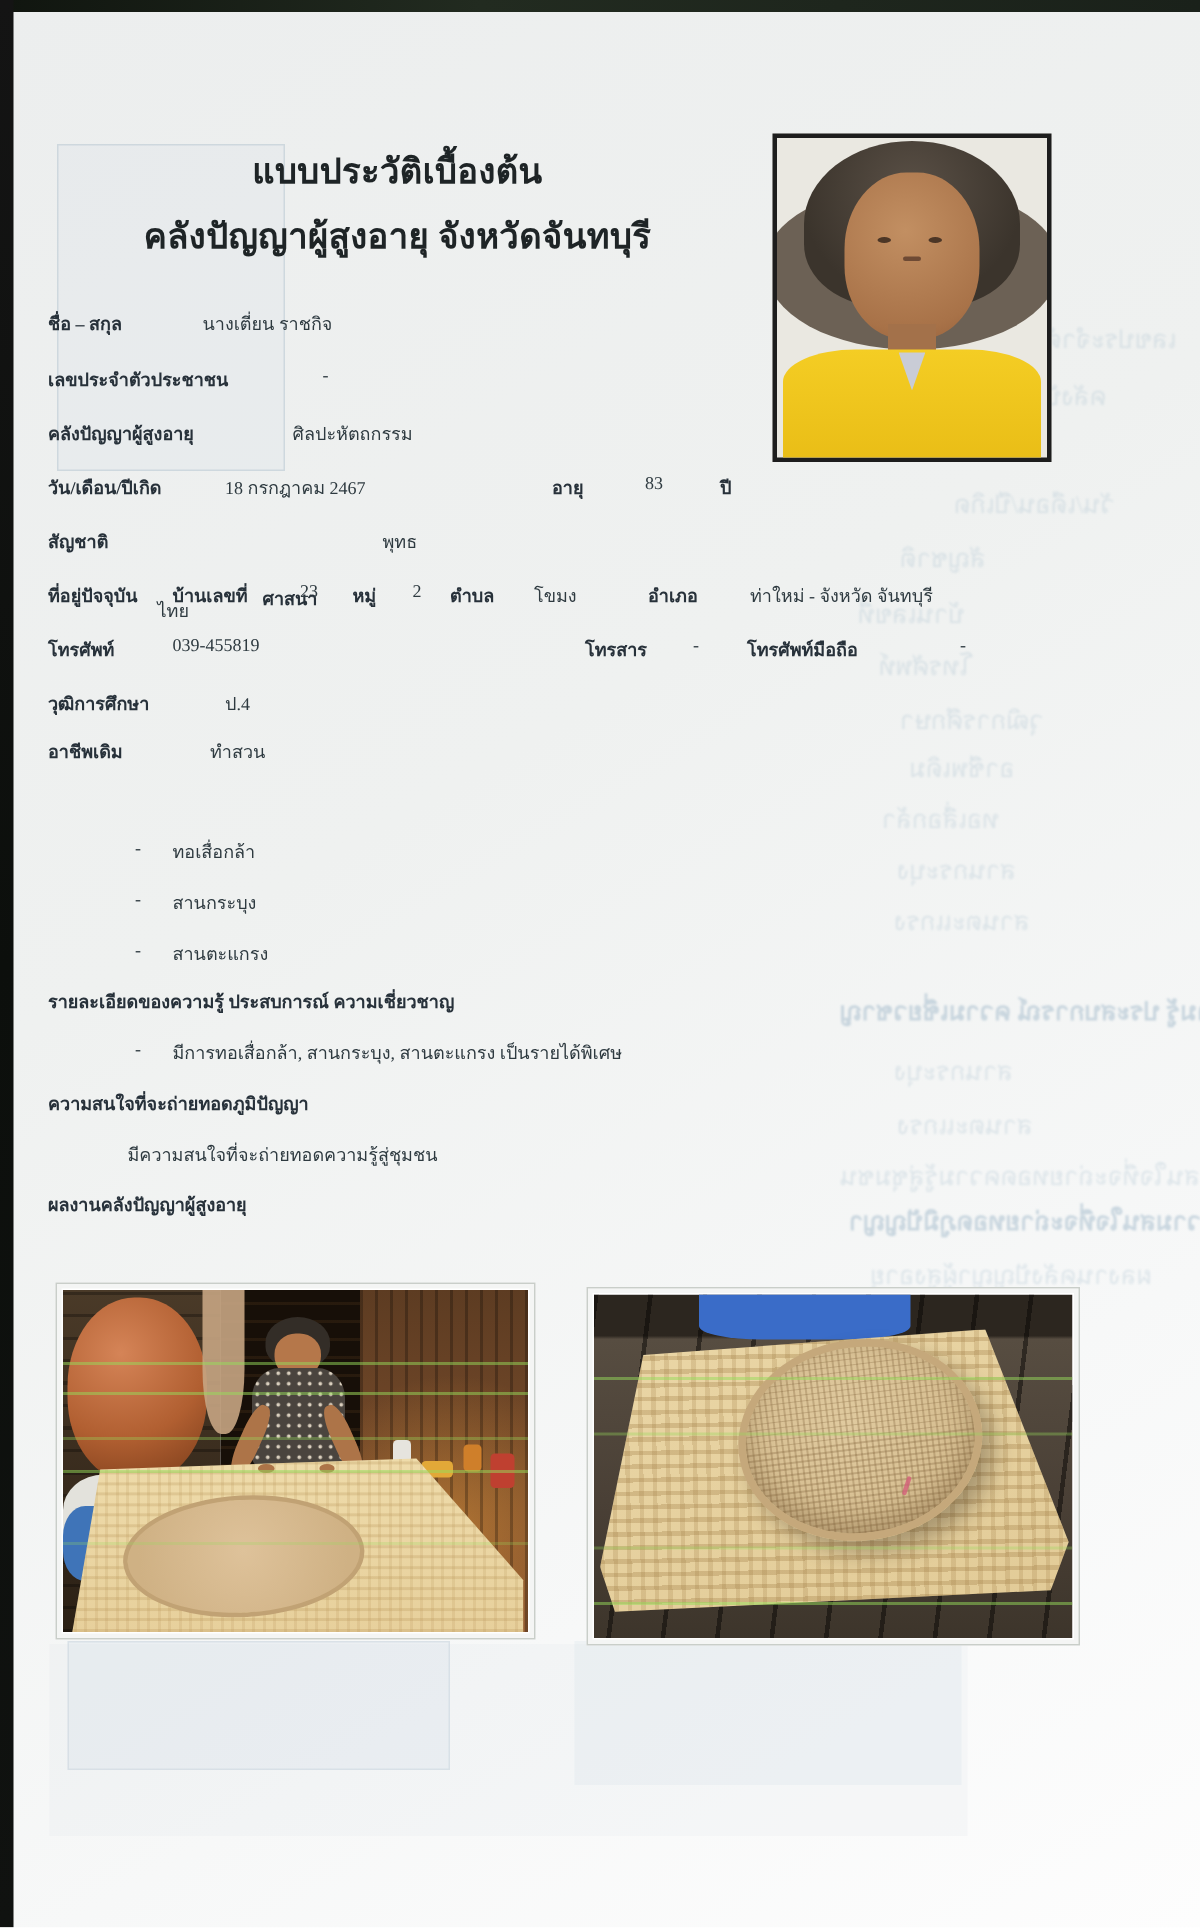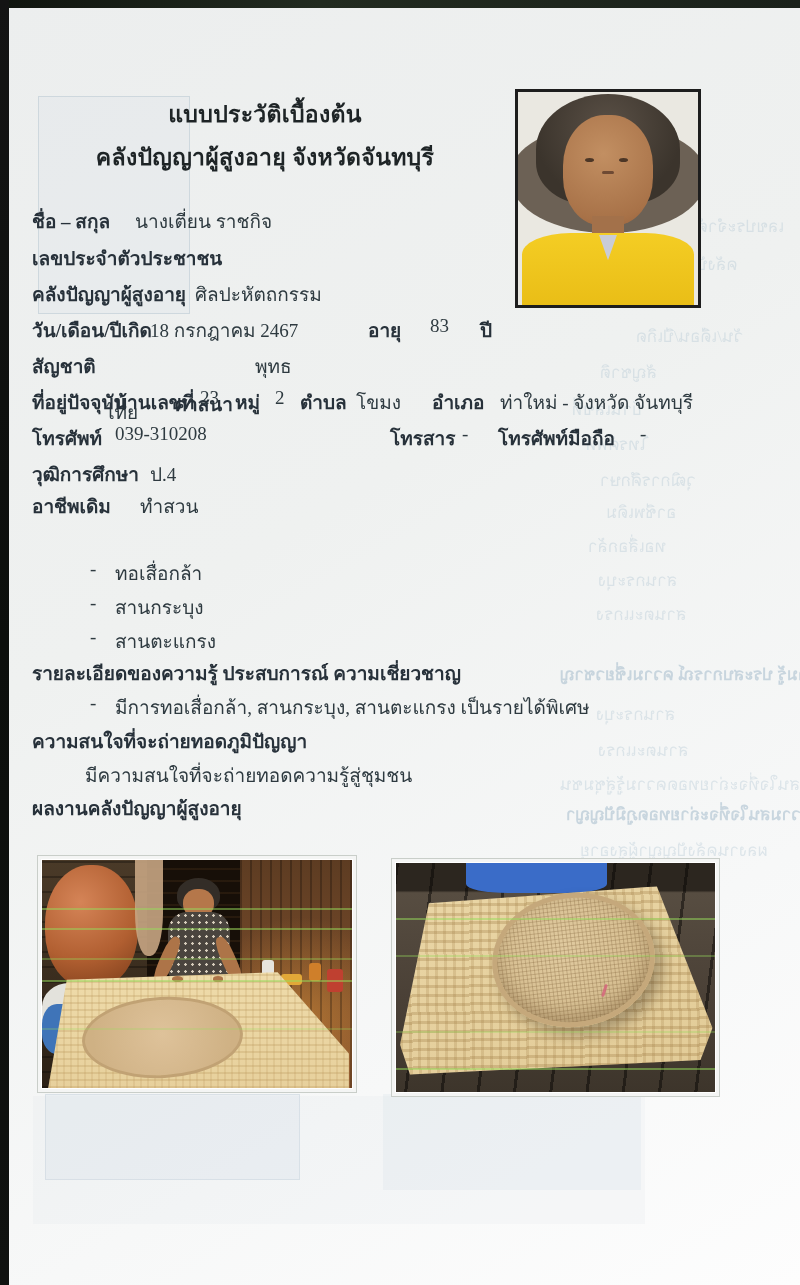--- a/index.html
+++ b/index.html
@@ -9,21 +9,21 @@
         background:linear-gradient(150deg,#eceeee 0%,#eff1f0 40%,#f7f8f8 75%,#fdfdfd 100%);}
   
   .edge-top{position:absolute;left:0;top:0;width:800px;height:8px;
             background:linear-gradient(90deg,#10150f,#222b20 40%,#1a211a);}
   .edge-left{position:absolute;left:0;top:0;width:9px;height:1285px;
              background:linear-gradient(180deg,#141414,#0c0f0c 50%,#101210);}
   
   .title{position:absolute;left:30px;width:470px;text-align:center;
          font-weight:700;font-size:23px;color:#1e2426;letter-spacing:.3px;}
   
-  .row{position:absolute;left:32px;width:740px;height:30px;font-size:19px;color:#2c3639;}
+  .row{position:absolute;left:32px;width:740px;height:30px;font-size:12px;color:#2c3639;}
   .row span{position:absolute;top:0;white-space:nowrap;}
   .lab{font-weight:700;color:#27313a;}
   .val{font-weight:400;color:#2e3a40;}
   
   .bleed{position:absolute;transform:scaleX(-1);color:#a9c0cf;opacity:.33;
          filter:blur(.7px);font-size:17px;white-space:nowrap;pointer-events:none;}
   .bleed.strong{opacity:.5;font-weight:700;color:#9db6c8;}
   .ghost-rect{position:absolute;pointer-events:none;}
   
   #portrait{position:absolute;left:515px;top:89px;width:180px;height:213px;
@@ -188,21 +188,21 @@
     <span class="val" style="left:168px;">23</span>
     <span class="lab" style="left:203px;">หมู่</span>
     <span class="val" style="left:243px;">2</span>
     <span class="lab" style="left:268px;">ตำบล</span>
     <span class="val" style="left:324px;font-family:Liberation Serif, serif;">โขมง</span>
     <span class="lab" style="left:400px;">อำเภอ</span>
     <span class="val" style="left:468px;text-align:center;">ท่าใหม่ - จังหวัด จันทบุรี</span>
   </div>
   <div class="row" style="top:423px;">
     <span class="lab" style="left:0;">โทรศัพท์</span>
-    <span class="val" style="left:83px;">039-310208</span>
+    <span class="val" style="left:83px;">039-455819</span>
     <span class="lab" style="left:358px;">โทรสาร</span>
     <span class="val" style="left:430px;">-</span>
     <span class="lab" style="left:466px;">โทรศัพท์มือถือ</span>
     <span class="val" style="left:608px;">-</span>
   </div>
   <div class="row" style="top:459px;">
     <span class="lab" style="left:0;">วุฒิการศึกษา</span>
     <span class="val" style="left:118px;">ป.4</span>
   </div>
   <div class="row" style="top:491px;">

